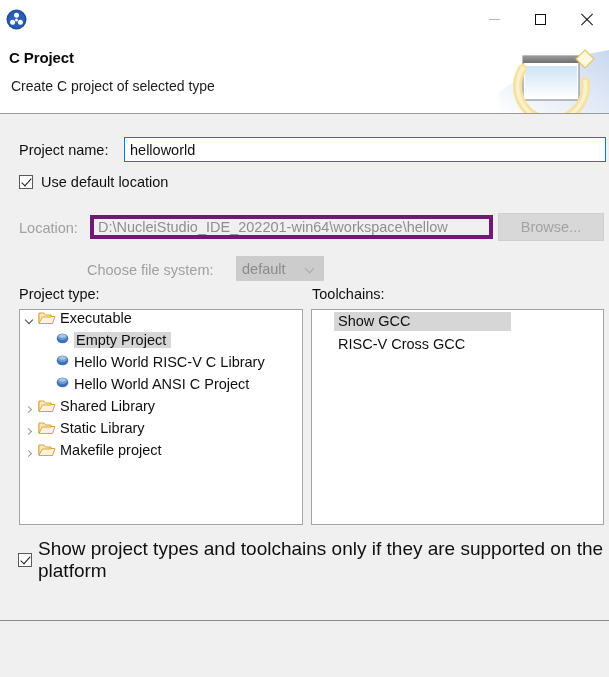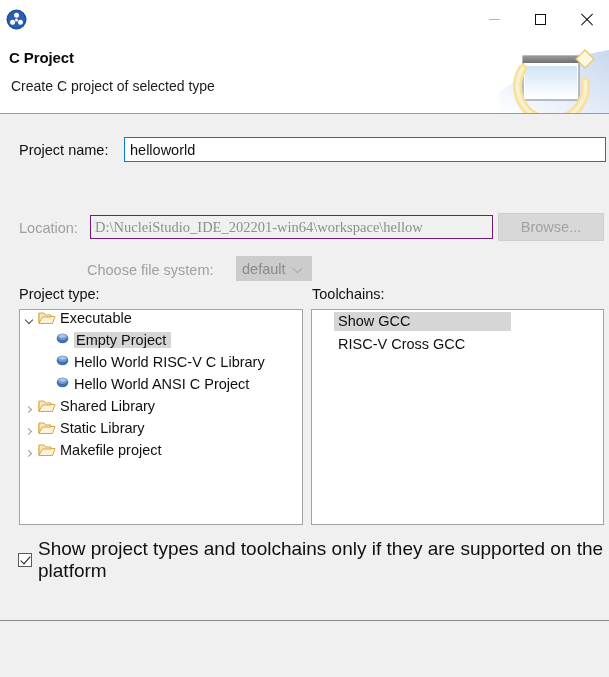--- a/index.html
+++ b/index.html
@@ -140,22 +140,22 @@
   }
   #usedefault-label { margin-left: 8px; font-size: 14.5px; color: #101010; }
 
   
   #location-label { left: 11px; top: 105px; }
   #location-input {
     position: absolute;
     left: 82px; top: 100px;
     width: 403px; height: 24px;
     background: #f0f0f0;
-    border: 1px solid #701a75;
-    font-family: Liberation Serif, serif;
+    border: 4px solid #701a75;
+    font-family: Liberation Sans, sans-serif;
     font-size: 14.5px;
     color: #8e8e8e;
     padding: 0 3px 0 4px;
     outline: none;
   }
   #browse-button {
     position: absolute;
     left: 490px; top: 98px;
     width: 106px; height: 28px;
     background: #d8d8d8;
@@ -164,21 +164,21 @@
     font-family: "Liberation Sans", sans-serif;
     font-size: 14.5px;
     cursor: default;
   }
 
   
   #filesystem-label { left: 79px; top: 147px; }
   #filesystem-select {
     position: absolute;
     left: 228px; top: 141px;
-    width: 76px; height: 25px;
+    width: 88px; height: 25px;
     background: #cccccc;
     border: none;
     display: flex; align-items: center;
   }
   #filesystem-value {
     margin-left: 6px;
     font-size: 14.5px;
     color: #8b8b8b;
   }
   .chev-down {
@@ -336,20 +336,24 @@
         <path d="M9,0 L18,9 L9,18 L0,9 Z" fill="#fdf7e0" stroke="#e2c868" stroke-width="1.2"></path>
       </g>
     </svg>
   </div>
 
   <div id="body">
 
     <div class="lbl" id="project-name-label">Project name:</div>
     <input id="project-name-input" type="text" value="helloworld" style="">
 
+    <div id="usedefault-row">
+      <div class="cbox checked"></div>
+      <div id="usedefault-label">Use default location</div>
+    </div>
 
     <div class="lbl lbl-dim" id="location-label">Location:</div>
     <input id="location-input" type="text" readonly="" value="D:\NucleiStudio_IDE_202201-win64\workspace\hellow" style="">
     <button id="browse-button">Browse...</button>
 
     <div class="lbl lbl-dim" id="filesystem-label">Choose file system:</div>
     <div id="filesystem-select">
       <span id="filesystem-value">default</span>
       <span class="chev-down"></span>
     </div>

